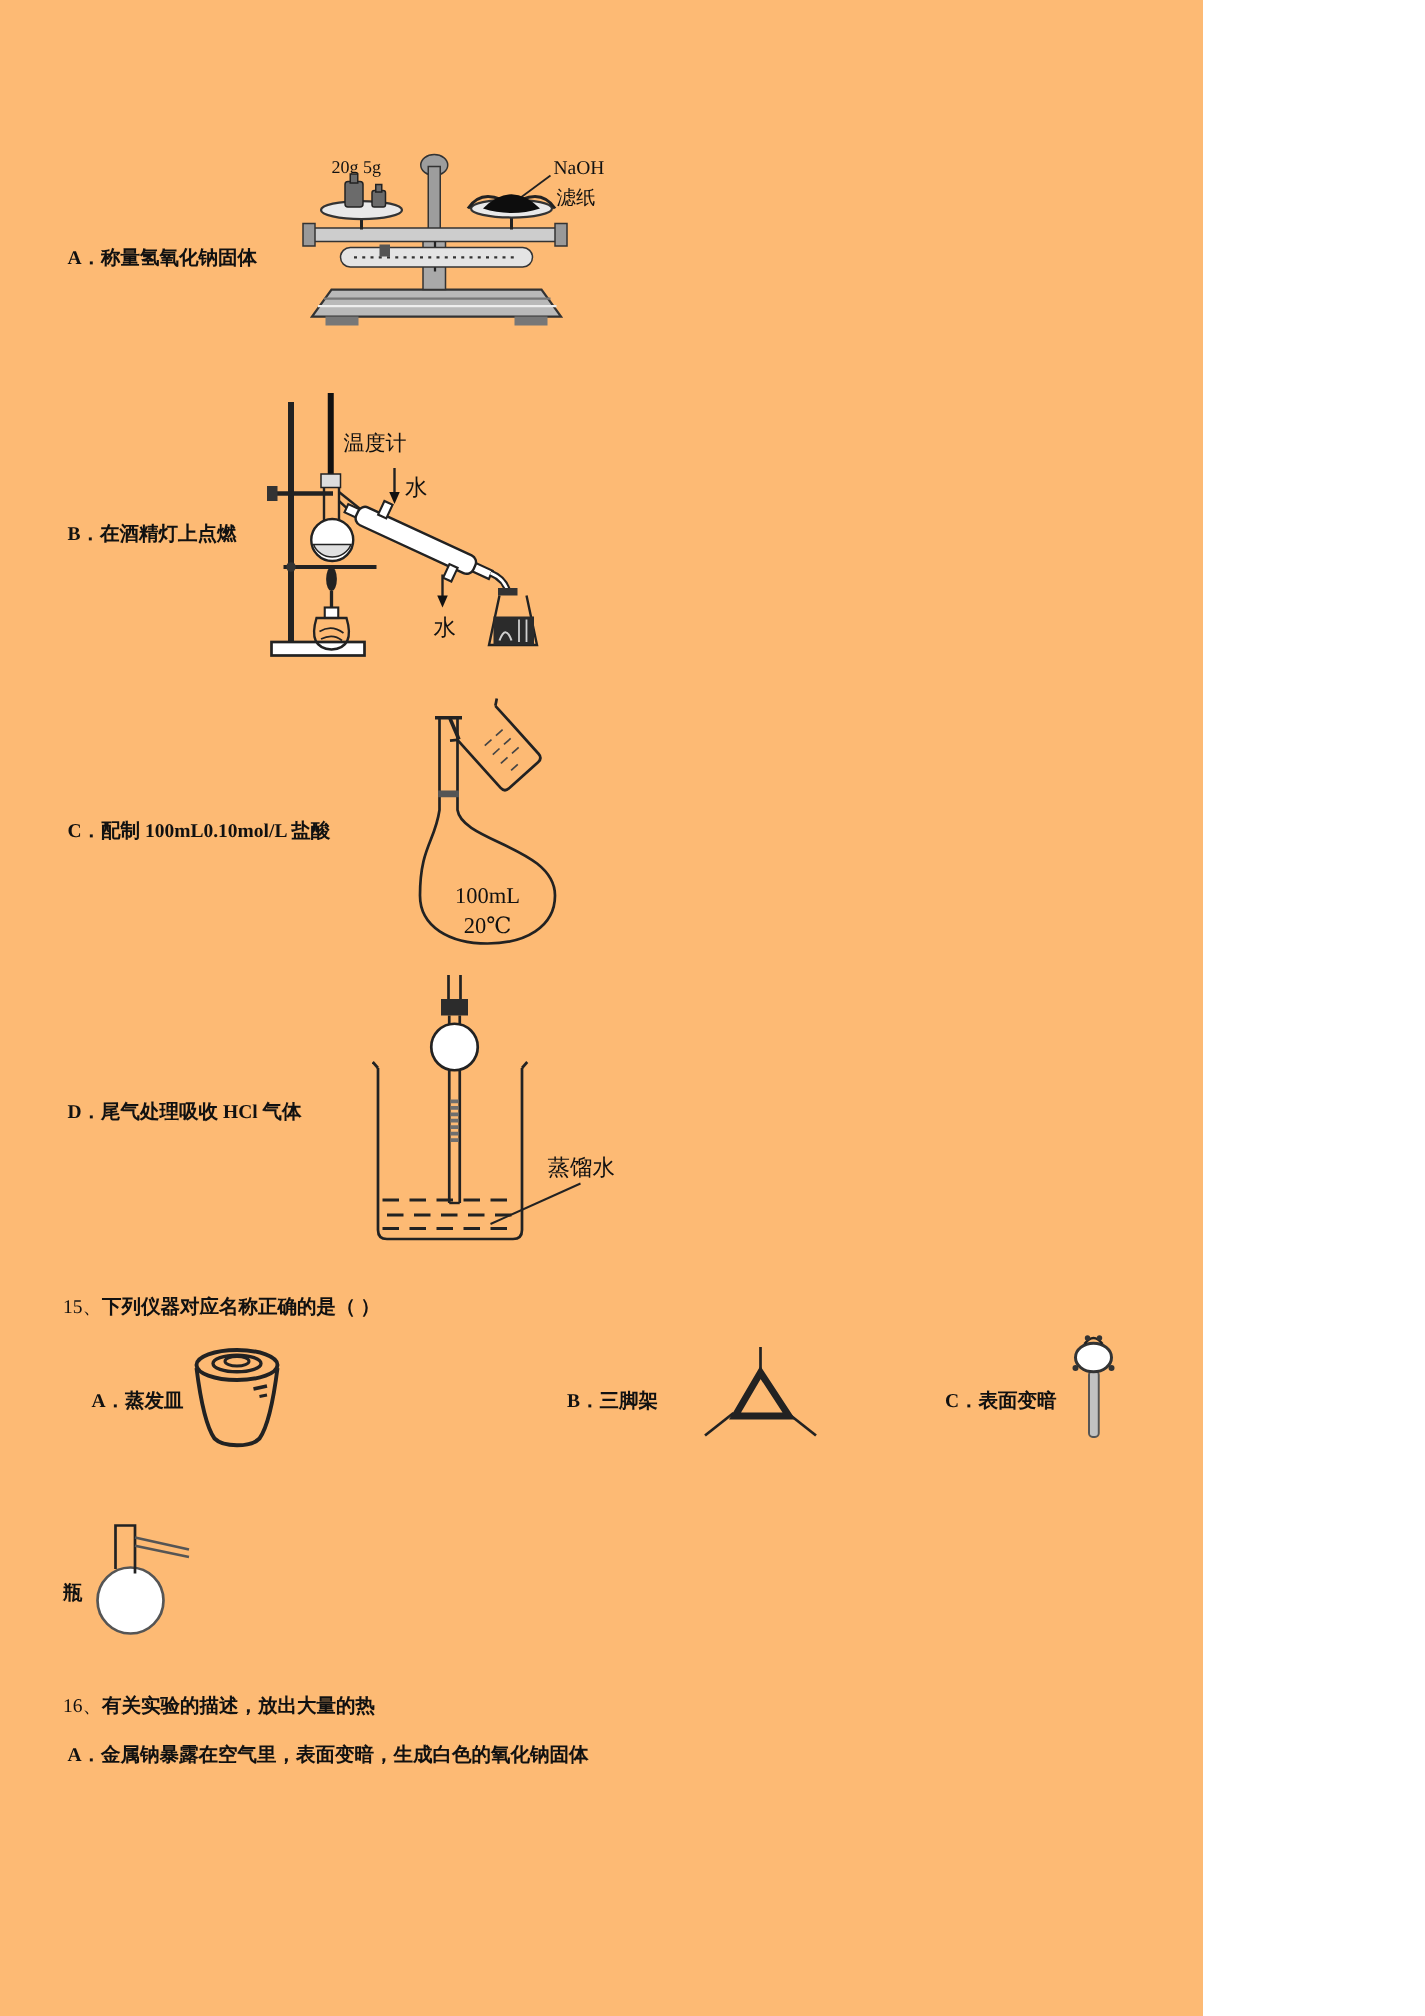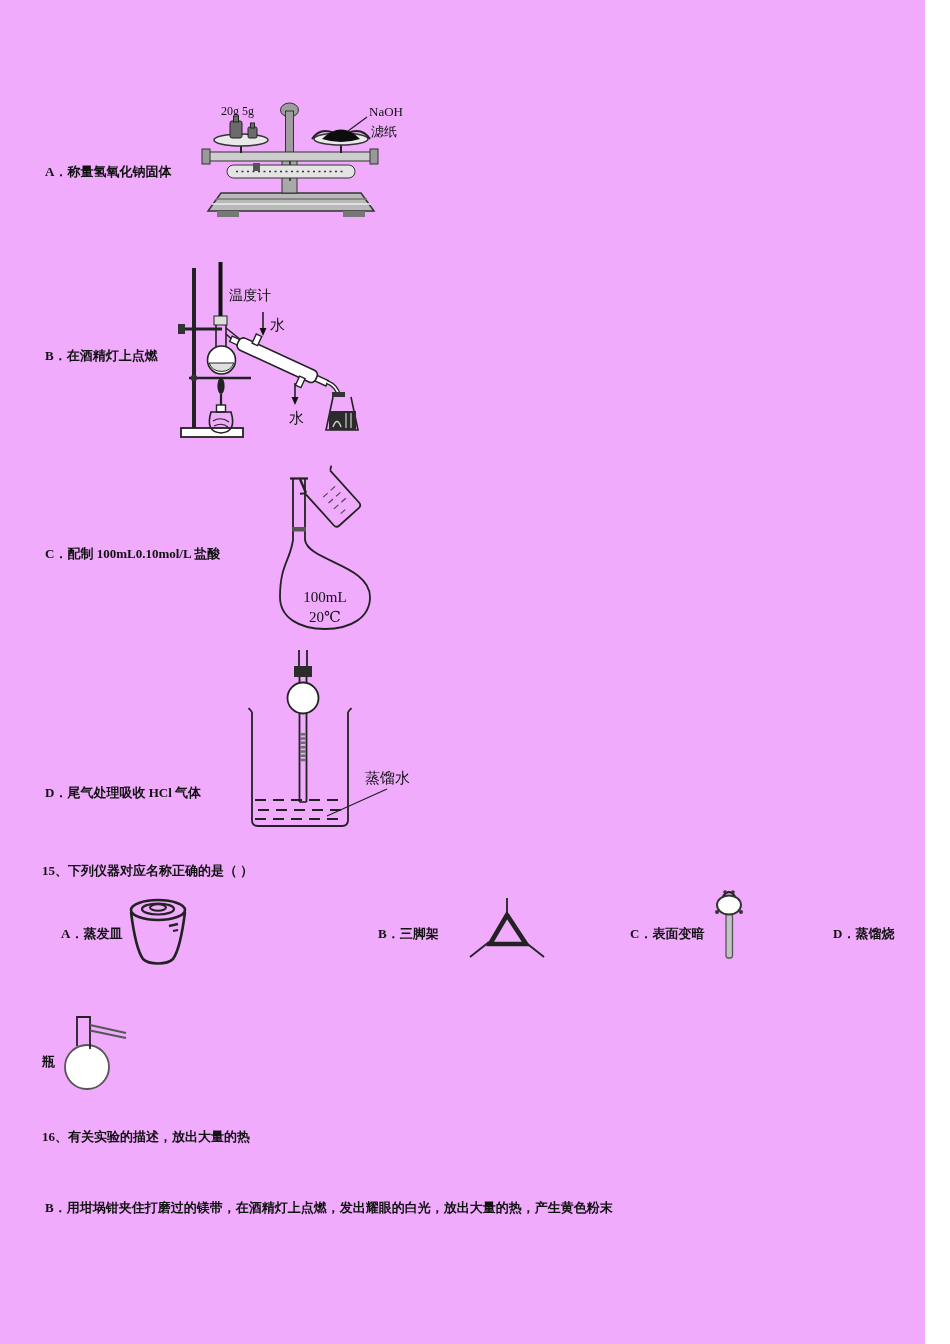--- a/index.html
+++ b/index.html
@@ -1,19 +1,19 @@
 <!DOCTYPE html>
 <html><head>
 <meta charset="utf-8">
 <style>
   html,body{margin:0;padding:0;background:#ffffff;}
-  #page{position:relative;width:925px;height:1344px;background:#f0abfc;overflow:hidden;
+  #page{position:relative;width:802px;height:1344px;background:#fdba74;overflow:hidden;
         font-family:"Liberation Serif","DejaVu Serif",serif;color:#111;}
   .txt{position:absolute;white-space:nowrap;font-weight:bold;font-size:13px;line-height:20px;color:#111;}
-  .txt .num{font-weight:700;}
+  .txt .num{font-weight:400;}
   svg{position:absolute;}
   svg text{font-family:"Liberation Serif","DejaVu Serif",serif;fill:#111;}
   .ln{stroke:#222;fill:none;}
 </style>
 </head>
 <body>
 
 <div id="page">
 
   <svg style="left:193px;top:97px" width="222" height="128" viewBox="0 0 222 128">
@@ -161,21 +161,21 @@
 
     <g stroke="#222" stroke-width="2" stroke-dasharray="11 7">
       <line x1="7" y1="150" x2="97" y2="150"></line>
       <line x1="10" y1="160" x2="94" y2="160"></line>
       <line x1="7" y1="169" x2="97" y2="169"></line>
     </g>
 
     <text x="117" y="133" font-size="15">蒸馏水</text>
     <line class="ln" x1="139" y1="139" x2="79" y2="166" stroke-width="1.3"></line>
   </svg>
-  <div class="txt" style="left:45px;top:783px">
+  <div class="txt" style="left:45px;top:731px">
     <span>D．</span><span>尾气处理吸收 HCl 气体</span>
   </div>
 
   <div class="txt" style="left:42px;top:861px">
     <span class="num">15、</span><span>下列仪器对应名称正确的是（  ）</span>
   </div>
 
   <div class="txt" style="left:61px;top:924px">
     <span>A．</span><span>蒸发皿</span>
   </div>
@@ -221,17 +221,17 @@
   <svg style="left:60px;top:1013px" width="68" height="82" viewBox="0 0 68 82">
     <circle cx="27" cy="54" r="22" fill="#fff" stroke="#555" stroke-width="1.8"></circle>
     <path class="ln" d="M17,33 L17,4 L30,4 L30,36" stroke="#555" stroke-width="1.8"></path>
     <line x1="30" y1="12" x2="66" y2="20" stroke="#555" stroke-width="1.8"></line>
     <line x1="30" y1="17.5" x2="66" y2="25" stroke="#555" stroke-width="1.8"></line>
   </svg>
 
   <div class="txt" style="left:42px;top:1127px">
     <span class="num">16、</span><span>有关实验的描述，放出大量的热</span>
   </div>
-  <div class="txt" style="left:45px;top:1198px">
-    <span>B．</span><span>用坩埚钳夹住打磨过的镁带，在酒精灯上点燃，发出耀眼的白光，放出大量的热，产生黄色粉末</span>
+  <div class="txt" style="left:45px;top:1160px">
+    <span>A．</span><span>金属钠暴露在空气里，表面变暗，生成白色的氧化钠固体</span>
   </div>
 
 </div>
 
 </body></html>

